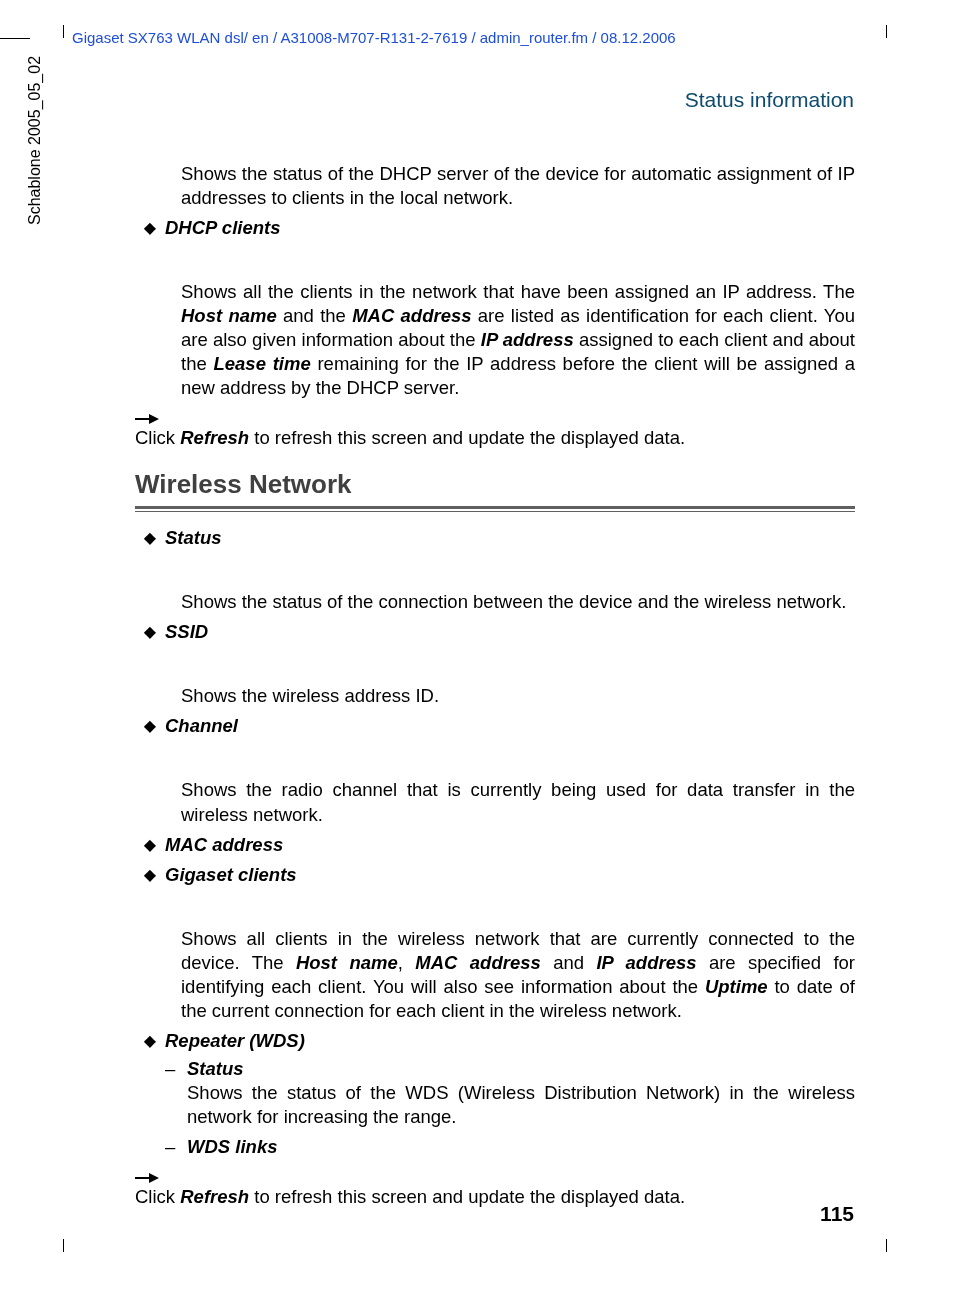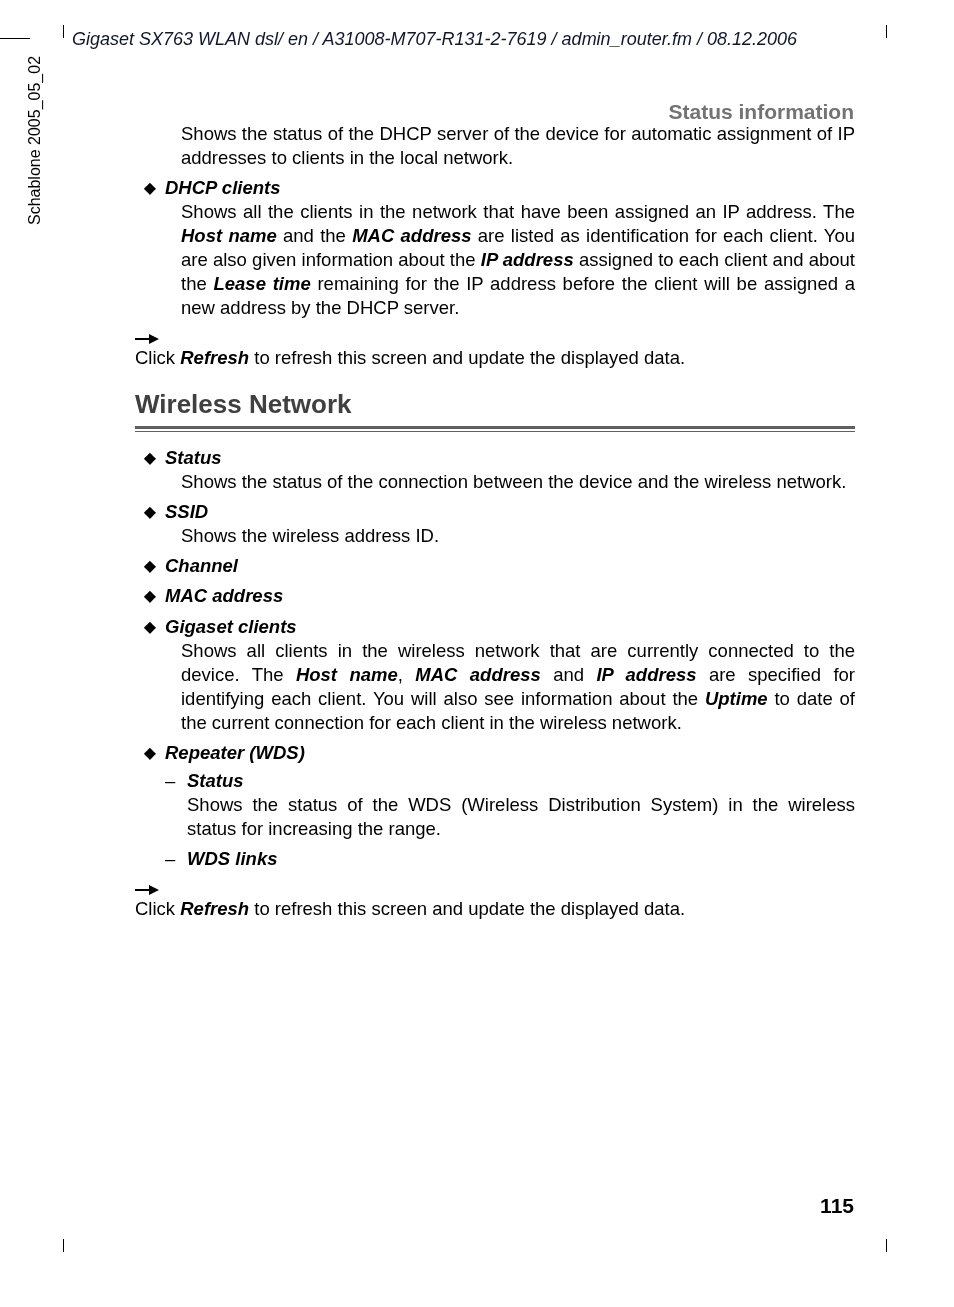--- a/index.html
+++ b/index.html
@@ -21,55 +21,55 @@
   .crop-tl-h { top: 38px; left: 0; width: 30px; height: 1px; }
   .crop-tl-v { top: 25px; left: 63px; width: 1px; height: 13px; }
   .crop-tr-v { top: 25px; right: 67px; width: 1px; height: 13px; }
   .crop-bl-v { bottom: 55px; left: 63px; width: 1px; height: 13px; }
   .crop-br-v { bottom: 55px; right: 67px; width: 1px; height: 13px; }
 
   .header-line {
     position: absolute;
     top: 28px;
     left: 72px;
-    font-size: 18px;
-    color: #0f172a;
-    font-style: italic;
+    font-size: 15px;
+    color: #1d4ed8;
   }
   .side-label {
     position: absolute;
     left: 25px;
     top: 225px;
     transform: rotate(-90deg);
     transform-origin: left top;
     font-size: 16px;
     color: #000;
     white-space: nowrap;
   }
   .page-title-right {
     position: absolute;
-    top: 98px;
+    top: 86px;
     right: 100px;
-    color: #737373;
-    font-weight: bold;
+    color: #0c4a6e;
+    font-weight: normal;
     font-size: 21px;
   }
   .content {
     position: absolute;
     top: 122px;
     left: 135px;
     width: 720px;
   }
   .para {
     margin: 0 0 6px 0;
     text-align: justify;
   }
   .indent-body {
     margin-left: 46px;
     text-align: justify;
+    margin-top: 40px;
   }
   .bullet-row {
     display: flex;
     align-items: flex-start;
     margin-top: 6px;
   }
   .bullet-sym {
     width: 30px;
     flex-shrink: 0;
     text-align: center;
@@ -125,21 +125,21 @@
     flex-shrink: 0;
     text-align: left;
     line-height: 24px;
   }
   .sub-body {
     margin-left: 52px;
     text-align: justify;
   }
   .page-num {
     position: absolute;
-    bottom: 88px;
+    bottom: 80px;
     right: 100px;
     font-weight: bold;
     font-size: 21px;
   }
   b.i { font-weight: bold; font-style: italic; }
   b { font-weight: bold; }
 </style>
 </head>
 <body>
 
@@ -191,20 +191,21 @@
   <div class="bullet-row">
     <div class="bullet-sym">◆</div>
     <div class="bullet-text"><span class="term-title">SSID</span></div>
   </div>
   <p class="para indent-body">Shows the wireless address ID.</p>
 
   <div class="bullet-row">
     <div class="bullet-sym">◆</div>
     <div class="bullet-text"><span class="term-title">Channel</span></div>
   </div>
+  <p class="para indent-body">Shows the radio channel that is currently being used for data transfer in the wireless network.</p>
 
   <div class="bullet-row">
     <div class="bullet-sym">◆</div>
     <div class="bullet-text"><span class="term-title">MAC address</span></div>
   </div>
 
   <div class="bullet-row">
     <div class="bullet-sym">◆</div>
     <div class="bullet-text"><span class="term-title">Gigaset clients</span></div>
   </div>
@@ -214,21 +215,21 @@
 
   <div class="bullet-row">
     <div class="bullet-sym">◆</div>
     <div class="bullet-text"><span class="term-title">Repeater (WDS)</span></div>
   </div>
 
   <div class="sub-dash-row">
     <div class="dash-sym">–</div>
     <div class="bullet-text"><b class="i">Status</b></div>
   </div>
-  <p class="para sub-body">Shows the status of the WDS (Wireless Distribution System) in the wireless status for increasing the range.</p>
+  <p class="para sub-body">Shows the status of the WDS (Wireless Distribution Network) in the wireless network for increasing the range.</p>
 
   <div class="sub-dash-row">
     <div class="dash-sym">–</div>
     <div class="bullet-text"><b class="i">WDS links</b></div>
   </div>
 
   <div class="arrow-row">
     <div class="arrow-sym">
       <svg viewBox="0 0 24 14">
           <path d="M0 6 L14 6 L14 2 L24 7 L14 12 L14 8 L0 8 Z" fill="#000"></path>

